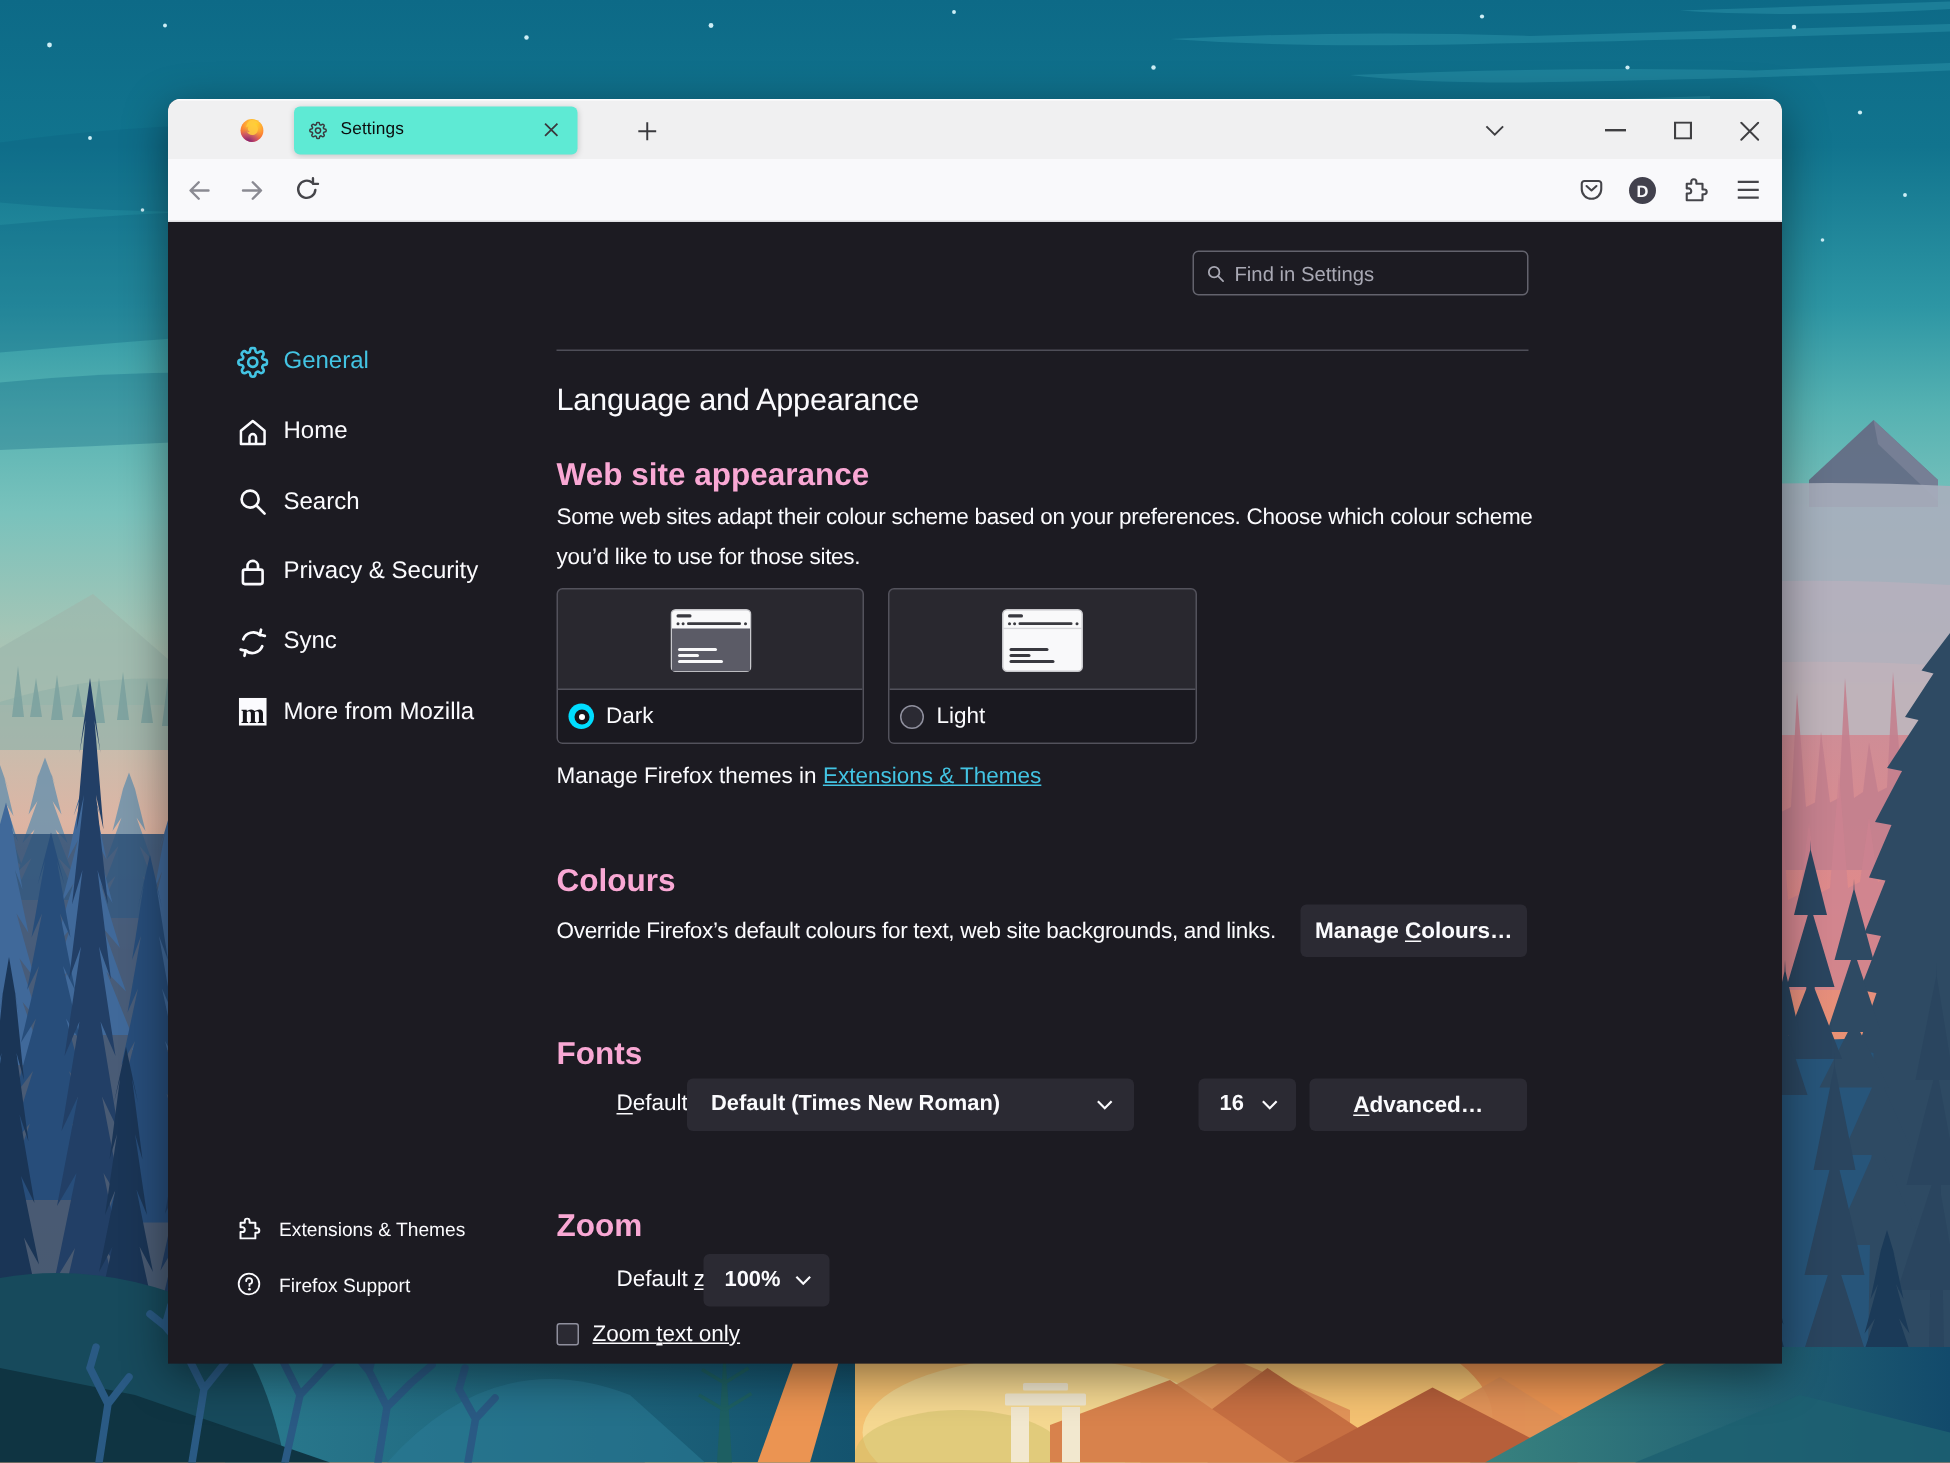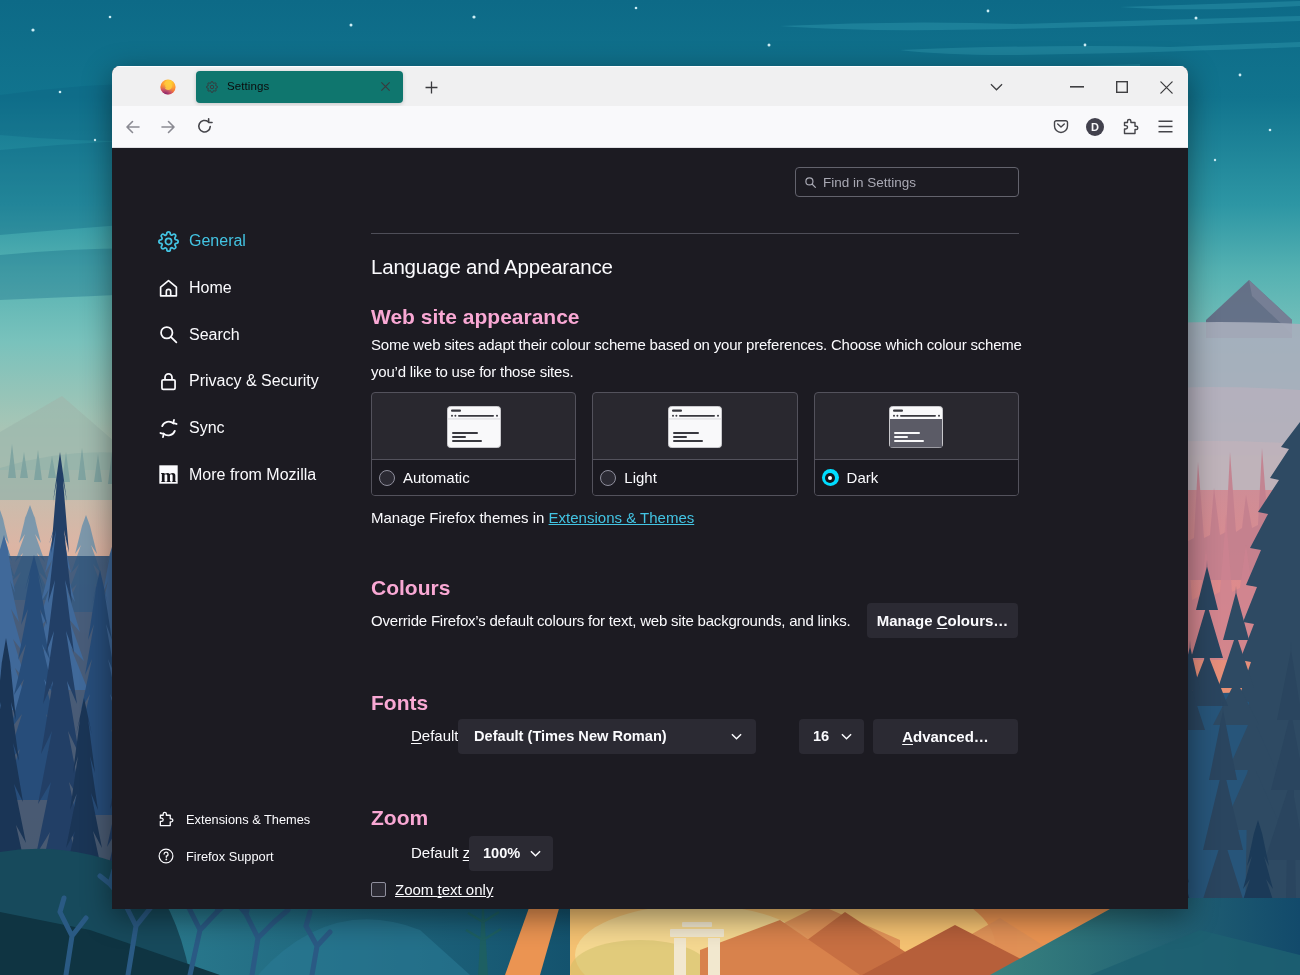--- a/index.html
+++ b/index.html
@@ -1,20 +1,20 @@
 <!DOCTYPE html>
 <html><head>
 <meta charset="utf-8">
 <style>
 * { margin:0; padding:0; box-sizing:border-box; }
 html,body { width:1300px; height:975px; overflow:hidden; font-family:"Liberation Sans", sans-serif; }
 #wall { position:absolute; left:0; top:0; width:1300px; height:975px; }
 #win { position:absolute; left:112px; top:66px; width:1076px; height:843px; border-radius:8px 8px 0 0; box-shadow:0 8px 30px rgba(0,0,0,.45); overflow:hidden; background:#1c1b22; }
 #titlebar { position:absolute; left:0; top:0; width:100%; height:40px; background:#f0f0f1; border-top:1px solid #fdfeff; }
-#tab { position:absolute; left:84px; top:4px; width:207px; height:32px; background:#0f766e; border-radius:4px; box-shadow:0 1px 4px rgba(0,0,0,.18); }
+#tab { position:absolute; left:84px; top:4px; width:189px; height:32px; background:#5eead4; border-radius:4px; box-shadow:0 1px 4px rgba(0,0,0,.18); }
 #tab .tabtxt { position:absolute; left:31px; top:9px; font-size:11.5px; color:#0c0c0d; letter-spacing:0.1px; }
 #fxico { position:absolute; left:48px; top:12px; width:16px; height:16px; }
 #toolbar { position:absolute; left:0; top:40px; width:100%; height:42px; background:#f9f9fb; border-bottom:1px solid #e0e0e4; }
 #urlbar { position:absolute; left:178px; top:6px; width:682px; height:30px; background:#ffffff; border-radius:4px; box-shadow:0 1px 3px rgba(0,0,0,.12); }
 #content { position:absolute; left:0; top:82px; width:100%; height:761px; background:#1c1b22; color:#fbfbfe; }
 #sidebar { position:absolute; left:0; top:0; width:240px; height:100%; }
 .sitem { position:absolute; left:46px; display:flex; align-items:center; height:24px; }
 .sitem svg { width:21px; height:21px; }
 .sitem .slab { margin-left:10px; font-size:16px; color:#fbfbfe; }
 .sitem.sel .slab { color:#43c4e3; }
@@ -362,29 +362,29 @@
       <div id="cards">
         <div class="card">
           <div class="cimg">
             <svg class="mock" width="54" height="42" viewBox="0 0 54 42">
               <rect x="0.5" y="0.5" width="53" height="41" rx="3" fill="#f9f9fa" stroke="#c8c8cc"></rect>
               <rect x="4" y="3.5" width="10" height="2.2" rx="1" fill="#39393f"></rect>
               <circle cx="5" cy="9.8" r="1" fill="#39393f"></circle>
                 <circle cx="8.4" cy="9.8" r="1" fill="#39393f"></circle>
               <rect x="11" y="8.9" width="36" height="1.8" rx="0.9" fill="#39393f"></rect>
               <circle cx="50" cy="9.8" r="1" fill="#39393f"></circle>
-              <rect x="0.8" y="12.5" width="52.4" height="0.9" fill="#d6d6da"></rect>
-              <rect x="5" y="26" width="26" height="2" rx="1" fill="#39393f"></rect>
-              <rect x="5" y="30" width="14" height="2" rx="1" fill="#39393f"></rect>
-              <rect x="5" y="34" width="30" height="2" rx="1" fill="#39393f"></rect>
+              <rect x="1" y="13" width="52" height="28.4" fill="#5b5b66"></rect>
+              <rect x="5" y="26" width="26" height="2" rx="1" fill="#f9f9fa"></rect>
+              <rect x="5" y="30" width="14" height="2" rx="1" fill="#f9f9fa"></rect>
+              <rect x="5" y="34" width="30" height="2" rx="1" fill="#f9f9fa"></rect>
             </svg>
           </div>
           <div class="crow">
-              <div class="radio"></div>
-              <span class="rlab">Automatic</span>
+              <div class="radio on"></div>
+              <span class="rlab">Dark</span>
             </div>
         </div>
         <div class="card">
           <div class="cimg">
             <svg class="mock" width="54" height="42" viewBox="0 0 54 42">
               <rect x="0.5" y="0.5" width="53" height="41" rx="3" fill="#f9f9fa" stroke="#c8c8cc"></rect>
               <rect x="4" y="3.5" width="10" height="2.2" rx="1" fill="#39393f"></rect>
               <circle cx="5" cy="9.8" r="1" fill="#39393f"></circle>
                 <circle cx="8.4" cy="9.8" r="1" fill="#39393f"></circle>
               <rect x="11" y="8.9" width="36" height="1.8" rx="0.9" fill="#39393f"></rect>
@@ -393,40 +393,20 @@
               <rect x="5" y="26" width="26" height="2" rx="1" fill="#39393f"></rect>
               <rect x="5" y="30" width="14" height="2" rx="1" fill="#39393f"></rect>
               <rect x="5" y="34" width="30" height="2" rx="1" fill="#39393f"></rect>
             </svg>
           </div>
           <div class="crow">
               <div class="radio"></div>
               <span class="rlab">Light</span>
             </div>
         </div>
-        <div class="card">
-          <div class="cimg">
-            <svg class="mock" width="54" height="42" viewBox="0 0 54 42">
-              <rect x="0.5" y="0.5" width="53" height="41" rx="3" fill="#f9f9fa" stroke="#c8c8cc"></rect>
-              <rect x="4" y="3.5" width="10" height="2.2" rx="1" fill="#39393f"></rect>
-              <circle cx="5" cy="9.8" r="1" fill="#39393f"></circle>
-                <circle cx="8.4" cy="9.8" r="1" fill="#39393f"></circle>
-              <rect x="11" y="8.9" width="36" height="1.8" rx="0.9" fill="#39393f"></rect>
-              <circle cx="50" cy="9.8" r="1" fill="#39393f"></circle>
-              <rect x="1" y="13" width="52" height="28.4" fill="#5b5b66"></rect>
-              <rect x="5" y="26" width="26" height="2" rx="1" fill="#f9f9fa"></rect>
-              <rect x="5" y="30" width="14" height="2" rx="1" fill="#f9f9fa"></rect>
-              <rect x="5" y="34" width="30" height="2" rx="1" fill="#f9f9fa"></rect>
-            </svg>
-          </div>
-          <div class="crow">
-              <div class="radio on"></div>
-              <span class="rlab">Dark</span>
-            </div>
-        </div>
       </div>
       <div id="managetheme">Manage Firefox themes in <a class="link">Extensions &amp; Themes</a></div>
       <div id="colours-h" class="h2">Colours</div>
       <div id="colours-t" style="letter-spacing:-0.2px">Override Firefox’s default colours for text, web site backgrounds, and links.</div>
       <div id="btn-colours" class="btn">
           <span>Manage <u>C</u>olours…</span>
         </div>
       <div id="fonts-h" class="h2">Fonts</div>
       <div id="lab-defaultfont" class="body15"><u>D</u>efault font</div>
       <div id="drop-font" class="drop">

